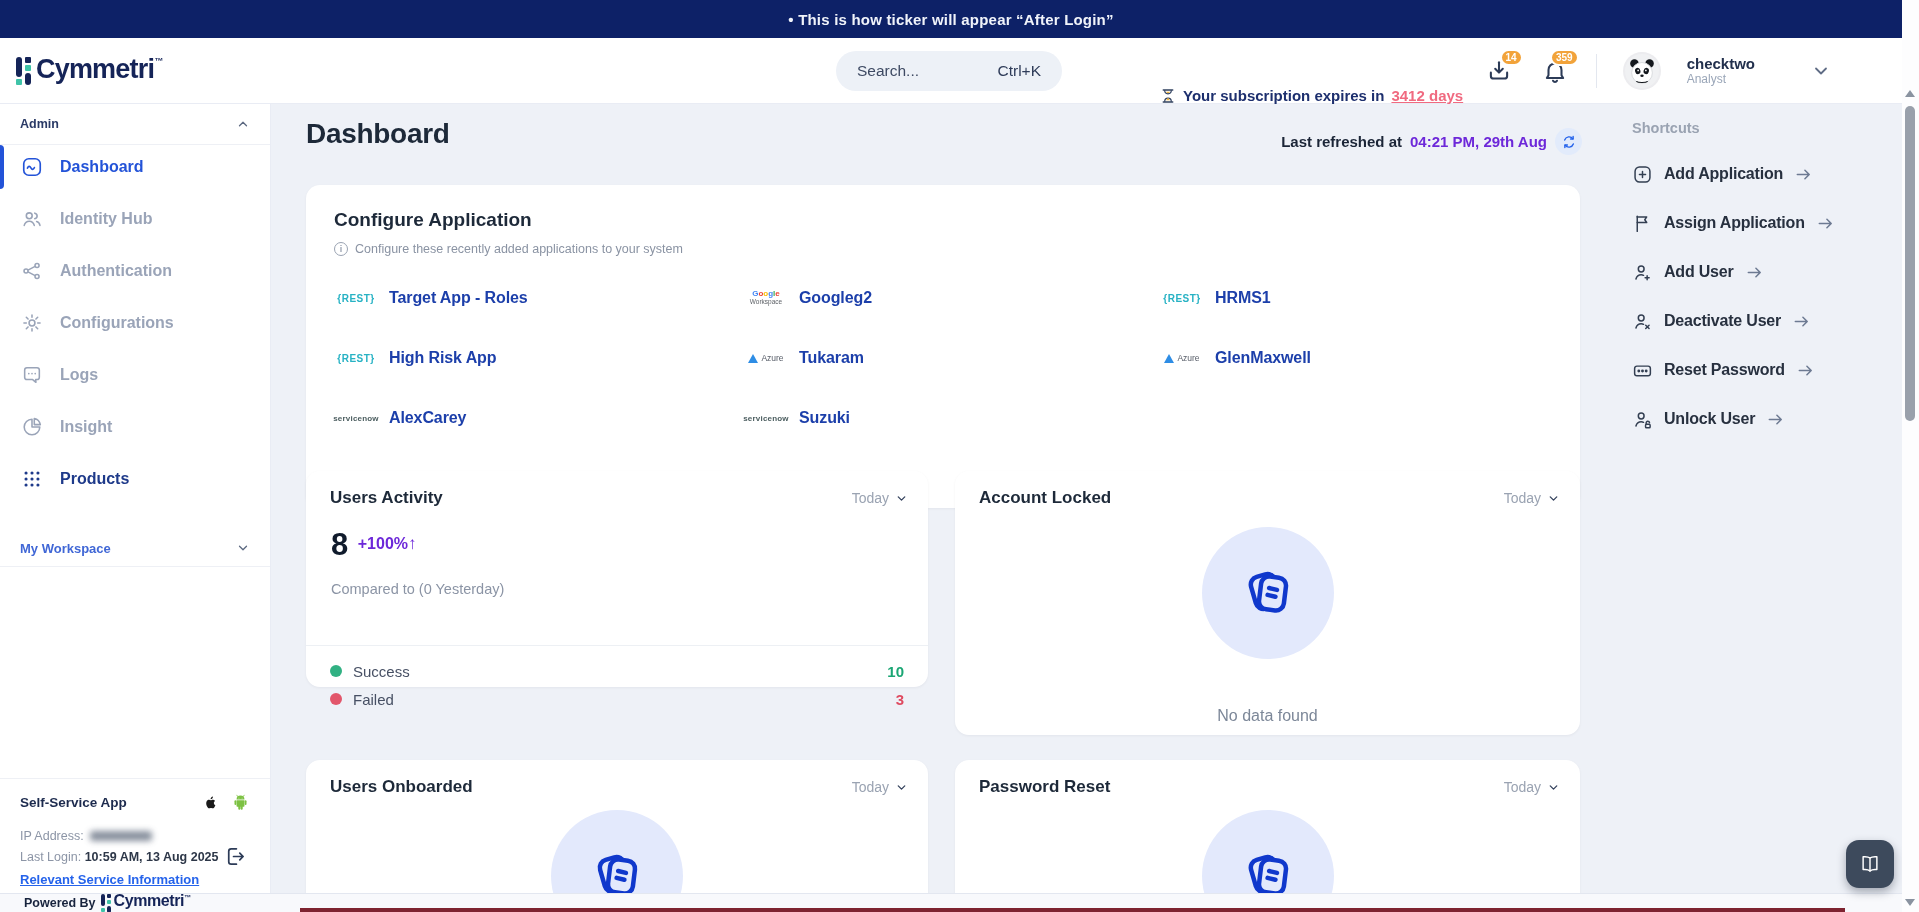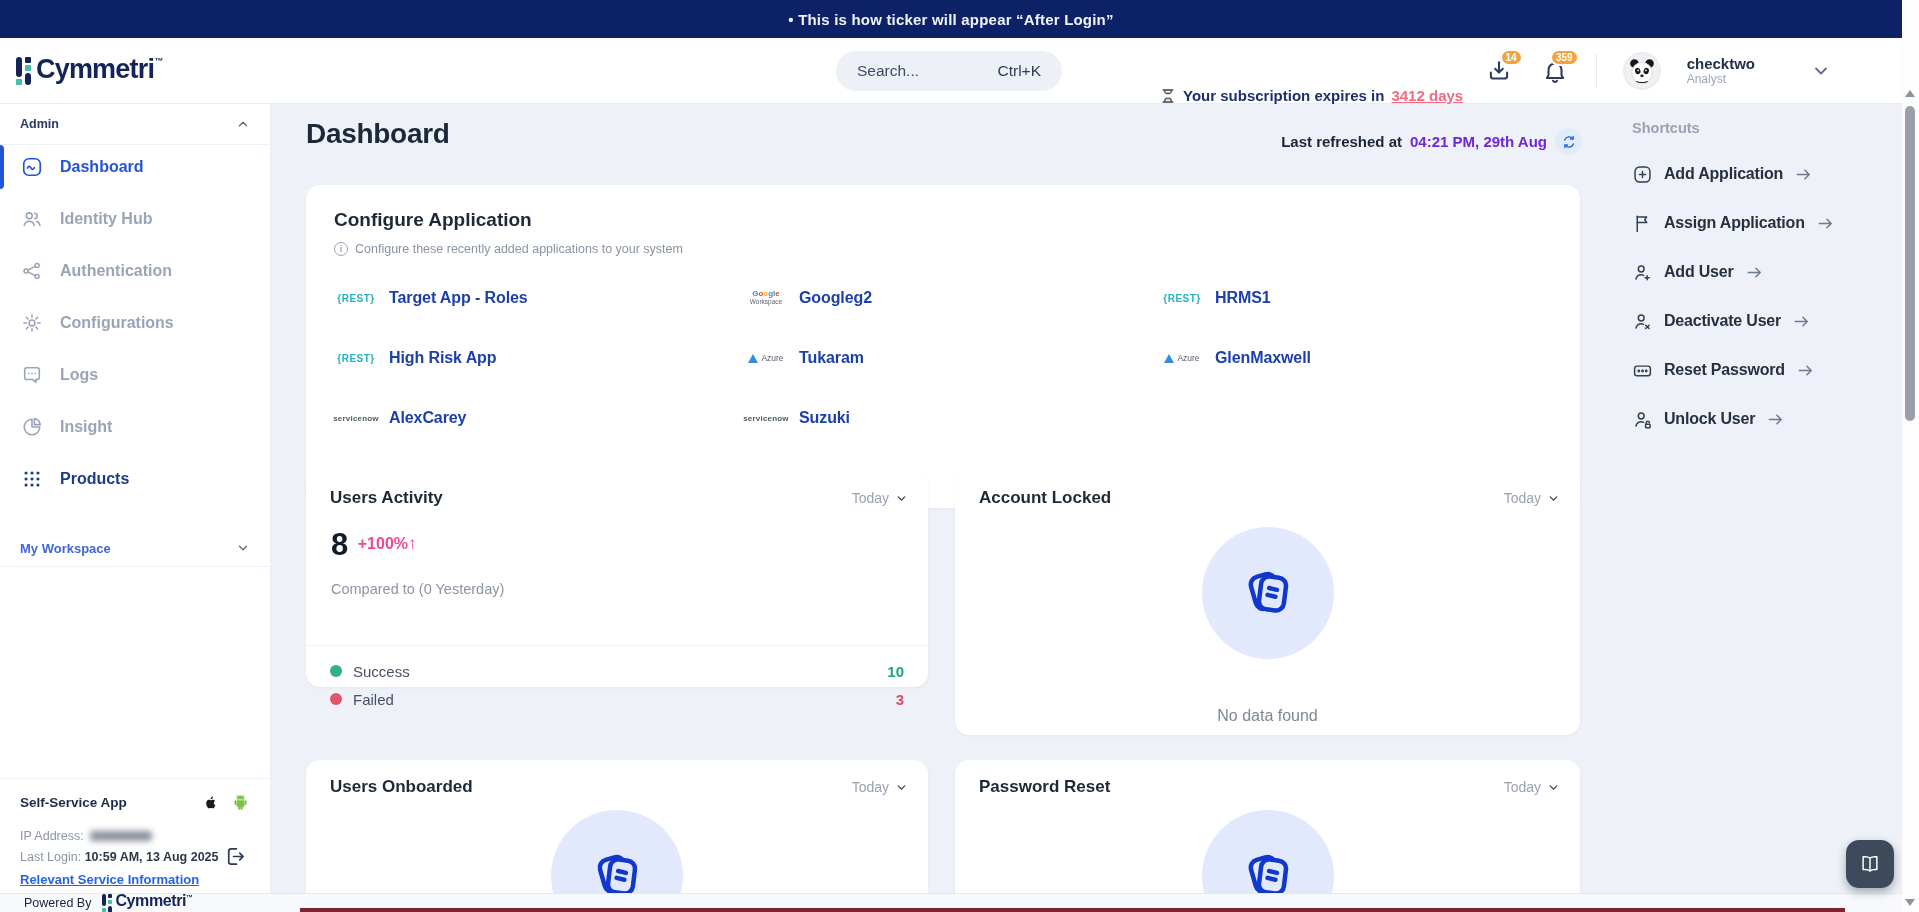--- a/index.html
+++ b/index.html
@@ -73,21 +73,21 @@
   .meta b { color:#2d3748; font-weight:600; }
   .ip-row { margin-top:12px; display:flex; align-items:center; gap:6px; }
   .blur-blob { width:62px; height:10px; background:#5f6a7c; border-radius:3px; filter:blur(3px); opacity:.75; }
   .login-row { margin-top:7px; display:flex; align-items:center; }
   .logout { position:absolute; right:24px; top:66px; color:#2c3b57; cursor:pointer; }
   .hidden-link { margin-top:8px; font-size:13px; font-weight:700; color:#2563eb; text-decoration:underline; cursor:pointer; white-space:nowrap; }
 
   
   .footer { position:absolute; left:0; right:17px; bottom:0; height:19px; background:#f8f9fc;
             border-top:1px solid #e3e7f0; display:flex; align-items:center; padding-left:24px; z-index:50; }
-  .footer .pby { font-size:12.5px; font-weight:400; color:#17233d; margin-right:11px; }
+  .footer .pby { font-size:12.5px; font-weight:700; color:#17233d; margin-right:5px; }
   .logo.small .brand { font-size:16px; line-height:16px; letter-spacing:-.4px; }
   .logo.small .tm { font-size:7px; }
   .logo.small .bar-n { width:4px; height:12px; }
   .logo.small .bar-s { width:4px; height:7px; }
   .logo.small .sq-t,.logo.small .sq-n { width:4px; height:4px; }
   .logo.small { position:static; display:flex; }
   .logo.small .mark { margin-top:1px; margin-right:3px; gap:2px; }
   .maroon-line { position:absolute; left:300px; width:1545px; bottom:0; height:4px; background:#7e2330; z-index:60; }
 
   
@@ -120,21 +120,21 @@
   .stat-card .chead { position:absolute; left:24px; right:20px; top:17px; display:flex; align-items:center;
                       justify-content:space-between; }
   .ctitle { font-size:17px; font-weight:700; color:#1d2939; }
   .period { display:flex; align-items:center; gap:6px; cursor:pointer; }
   .period .p { font-size:14px; color:#9aa3b2; }
   .period svg { color:#33415c; }
 
   .ua { left:306px; top:471px; width:622px; height:216px;text-decoration:underline; }
   .big-row { position:absolute; left:25px; top:56px; display:flex; align-items:flex-start; gap:10px; }
   .big-num { font-size:31px; font-weight:800; color:#101b2c; letter-spacing:-.5px; }
-  .delta { font-size:16px; font-weight:800; color:#ec4899; margin-top:7px; }
+  .delta { font-size:16px; font-weight:800; color:#6d28d9; margin-top:7px; }
   .delta .arr { font-weight:400; font-size:17px; }
   .compare { position:absolute; left:25px; top:110px; font-size:14.5px; color:#8b94a5; }
   .legend { position:absolute; left:0; right:0; top:174px; border-top:1px solid #edf0f4; padding:13px 24px 0; }
   .leg-row { display:flex; align-items:center; justify-content:space-between; height:24px; margin-bottom:4px; }
   .leg-left { display:flex; align-items:center; gap:11px; }
   .dot { width:12px; height:12px; border-radius:50%; }
   .dot.g { background:#31b183; } .dot.r { background:#e2566b; }
   .leg-label { font-size:15px; color:#475064; }
   .leg-val { font-size:15px; font-weight:800; }
   .leg-val.g { color:#1ba674; } .leg-val.r { color:#df4a60; }

